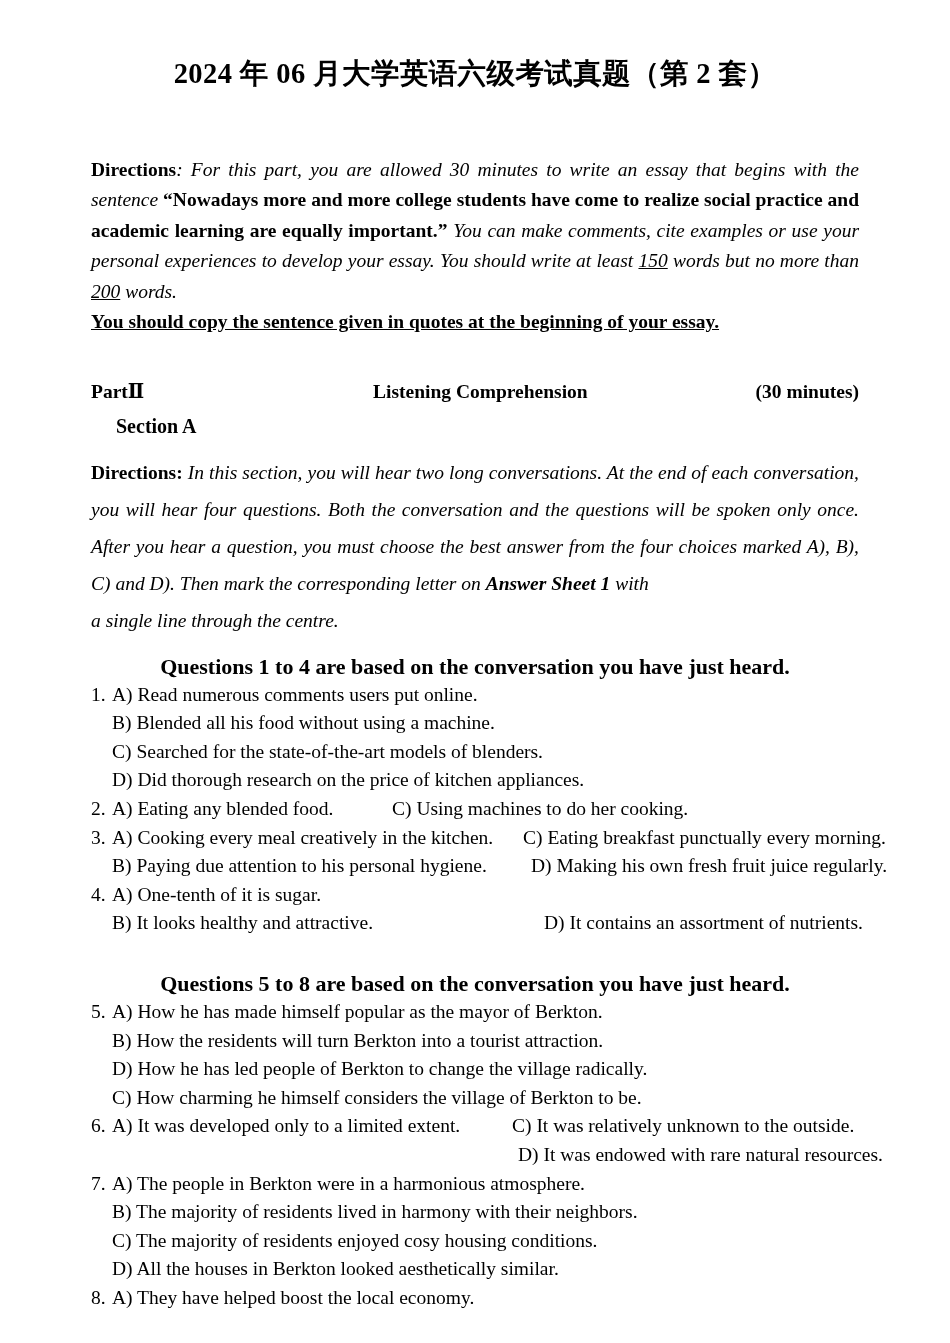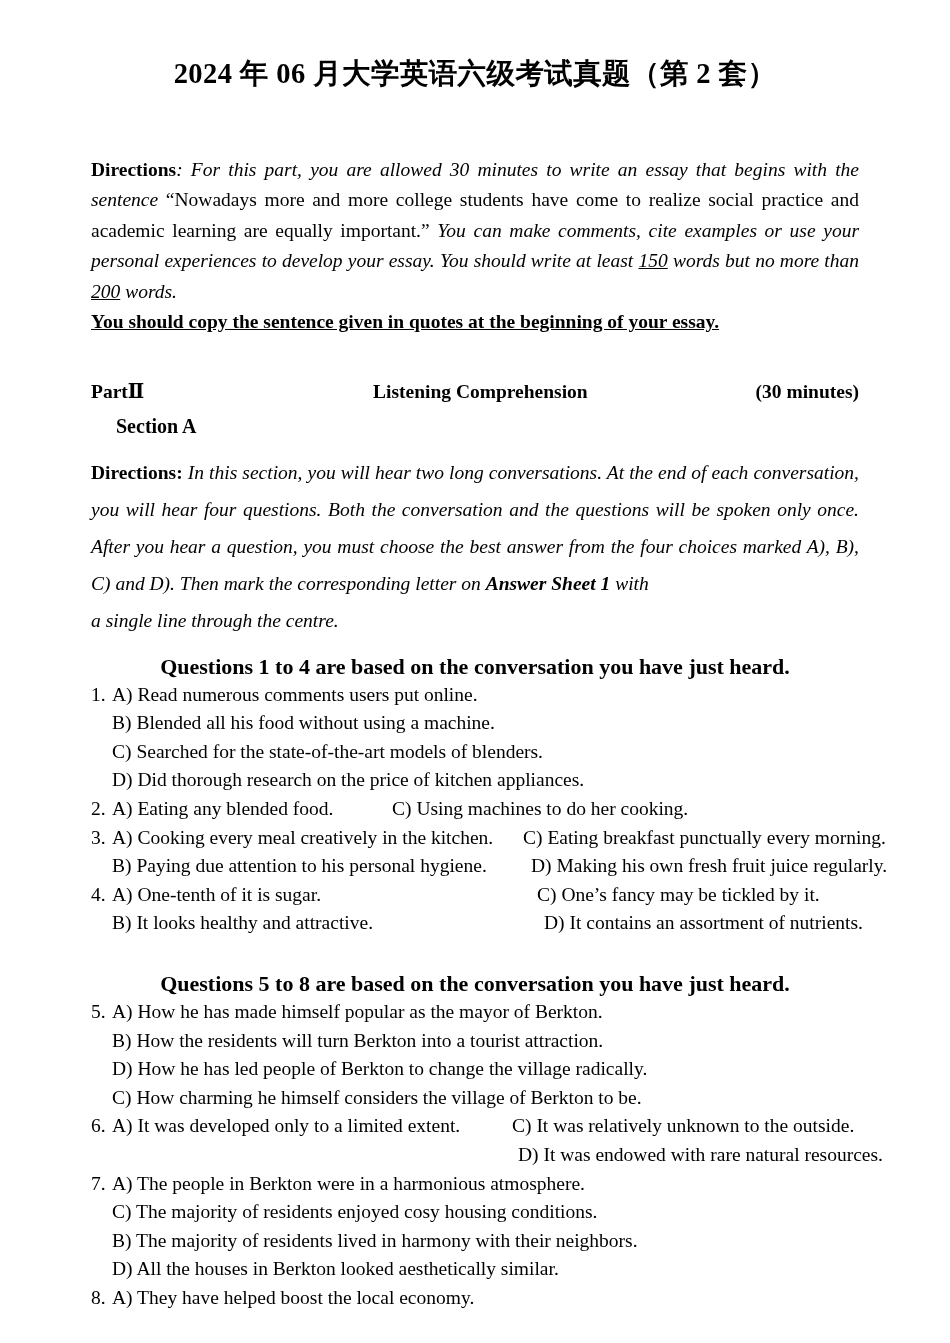--- a/index.html
+++ b/index.html
@@ -44,21 +44,21 @@
     font-size: 19.5px;
     line-height: 30.5px;
     text-align: justify;
     text-justify: inter-word;
     margin: 0;
   }
   .lbl-bold { font-weight: bold; font-style: normal; }
   .ital { font-style: italic; }
   .bold-ital { font-weight: bold; font-style: italic; }
   .ul { text-decoration: underline; margin-top: 45px; }
-  .quote-bold { font-weight: normal; font-style: normal; margin-top: 40px; }
+  .quote-bold { font-weight: bold; font-style: normal; margin-top: 40px; }
 
   .copy-note {
     font-size: 19.5px;
     line-height: 30.5px;
     font-weight: bold;
     text-decoration: underline;
     margin: 0;
     white-space: nowrap;
   }
 
@@ -146,32 +146,32 @@
 
   <div class="q-head">Questions 1 to 4 are based on the conversation you have just heard.</div>
   <div id="group-1-4">
       <div class="opt-line"><span class="num">1.</span><span>A) Read numerous comments users put online.</span></div>
       <div class="opt-line"><span class="num blank">1.</span><span>B) Blended all his food without using a machine.</span></div>
       <div class="opt-line"><span class="num blank">1.</span><span>C) Searched for the state-of-the-art models of blenders.</span></div>
       <div class="opt-line"><span class="num blank">1.</span><span>D) Did thorough research on the price of kitchen appliances.</span></div>
       <div class="opt-line"><span class="num">2.</span><span>A) Eating any blended food.</span><span class="col2" style="left: 301px;">C) Using machines to do her cooking.</span></div>
       <div class="opt-line"><span class="num">3.</span><span>A) Cooking every meal creatively in the kitchen.</span><span class="col2" style="left: 432px;">C) Eating breakfast punctually every morning.</span></div>
       <div class="opt-line"><span class="num blank">3.</span><span>B) Paying due attention to his personal hygiene.</span><span class="col2" style="left: 440px;">D) Making his own fresh fruit juice regularly.</span></div>
-      <div class="opt-line"><span class="num">4.</span><span>A) One-tenth of it is sugar.</span><span class="col2" style="left: 446px;">C) One’s fancy may be tickled by it.</span></div>
+      <div class="opt-line"><span class="num">4.</span><span>A) One-tenth of it is sugar.</span></div>
       <div class="opt-line"><span class="num blank">4.</span><span>B) It looks healthy and attractive.</span><span class="col2" style="left: 453px;">D) It contains an assortment of nutrients.</span></div>
     </div>
 
   <div class="q-head spaced">Questions 5 to 8 are based on the conversation you have just heard.</div>
   <div id="group-5-8">
       <div class="opt-line"><span class="num">5.</span><span>A) How he has made himself popular as the mayor of Berkton.</span></div>
       <div class="opt-line"><span class="num blank">5.</span><span>B) How the residents will turn Berkton into a tourist attraction.</span></div>
       <div class="opt-line"><span class="num blank">5.</span><span>D) How he has led people of Berkton to change the village radically.</span></div>
       <div class="opt-line"><span class="num blank">5.</span><span>C) How charming he himself considers the village of Berkton to be.</span></div>
       <div class="opt-line"><span class="num">6.</span><span>A) It was developed only to a limited extent.</span><span class="col2" style="left: 421px;">C) It was relatively unknown to the outside.</span></div>
       <div class="opt-line"><span class="num blank">6.</span><span class="col2" style="left: 427px;">D) It was endowed with rare natural resources.</span></div>
       <div class="opt-line"><span class="num">7.</span><span>A) The people in Berkton were in a harmonious atmosphere.</span></div>
+      <div class="opt-line"><span class="num blank">7.</span><span>B) The majority of residents lived in harmony with their neighbors.</span></div>
       <div class="opt-line"><span class="num blank">7.</span><span>C) The majority of residents enjoyed cosy housing conditions.</span></div>
-      <div class="opt-line"><span class="num blank">7.</span><span>B) The majority of residents lived in harmony with their neighbors.</span></div>
       <div class="opt-line"><span class="num blank">7.</span><span>D) All the houses in Berkton looked aesthetically similar.</span></div>
       <div class="opt-line"><span class="num">8.</span><span>A) They have helped boost the local economy.</span></div>
     </div>
 
 </div>
 
 </body></html>

